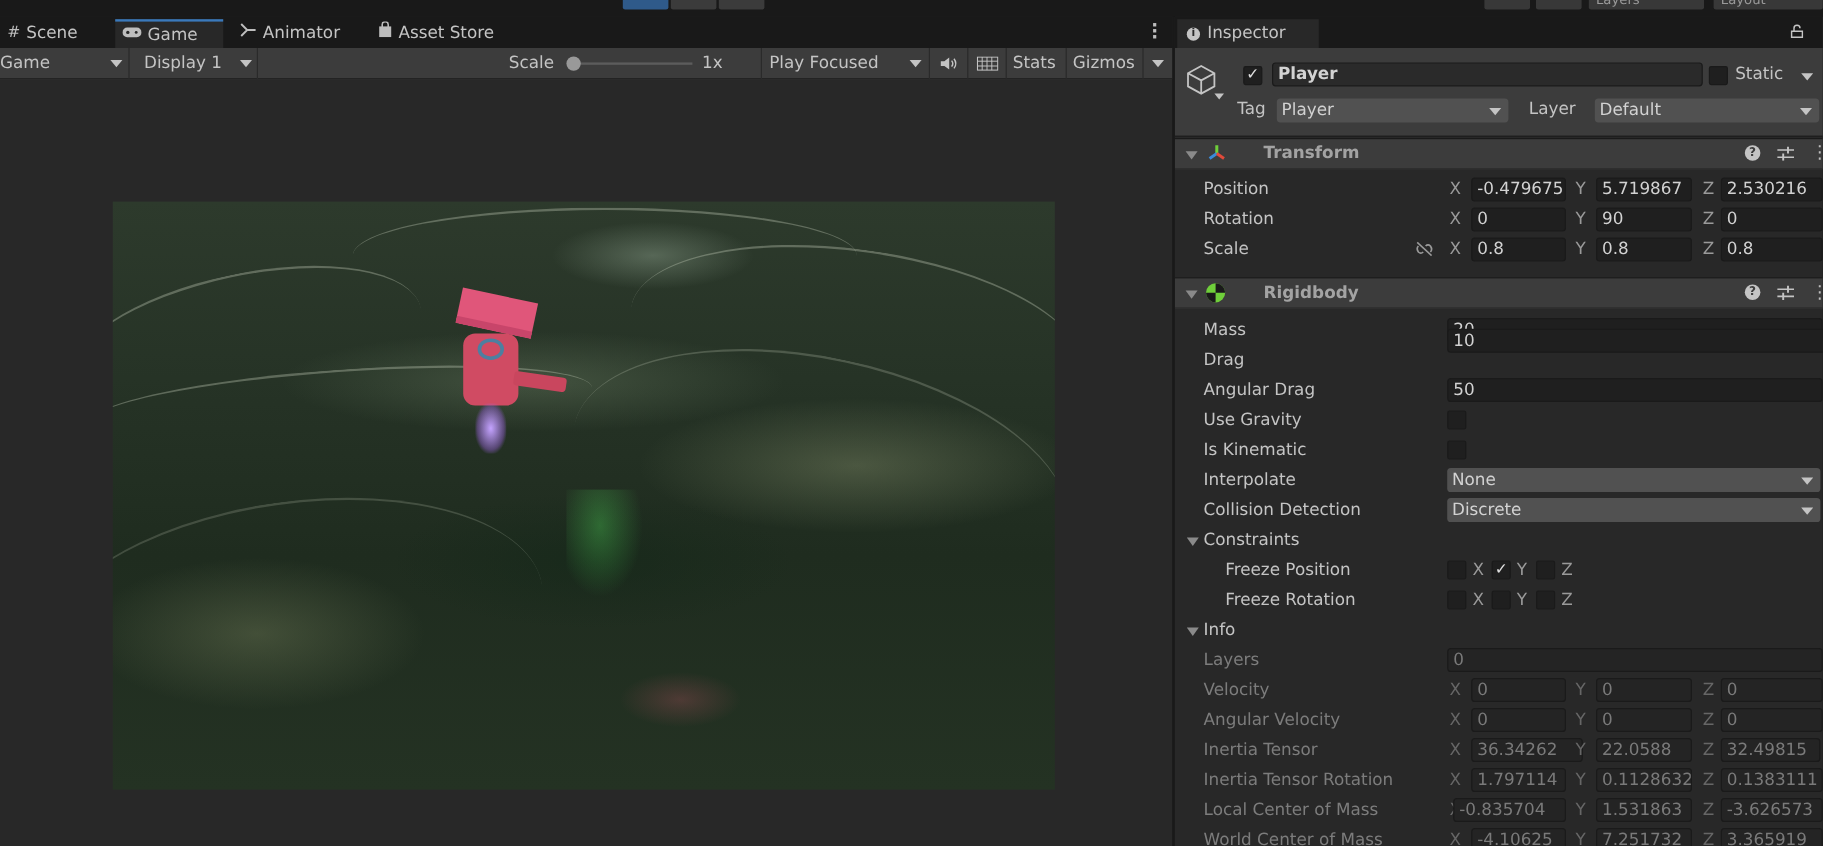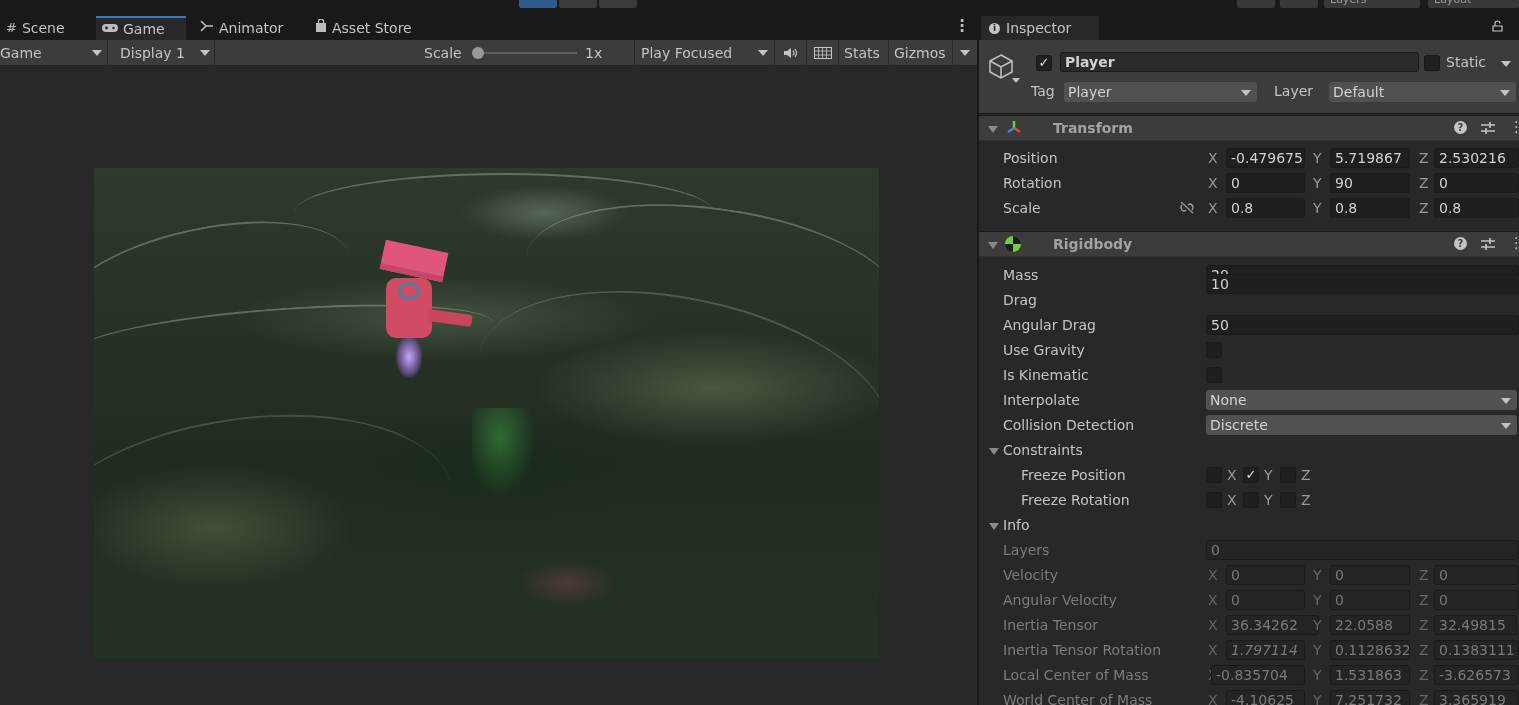--- a/index.html
+++ b/index.html
@@ -337,21 +337,21 @@
           <span class="axis dim" style="left: 229px; top: 603px;">X</span>
           <div class="field dim" style="left: 247px; top: 601px; width: 93px;">36.34262</div>
           <span class="axis dim" style="left: 334px; top: 603px;">Y</span>
           <div class="field dim" style="left: 351px; top: 601px; width: 80px;">22.0588</div>
           <span class="axis dim" style="left: 440px; top: 603px;">Z</span>
           <div class="field dim" style="left: 455px; top: 601px; width: 83px;">32.49815</div>
         </div>
         <div>
           <span class="lbl dim" style="left: 24px; top: 628px;">Inertia Tensor Rotation</span>
           <span class="axis dim" style="left: 229px; top: 628px;">X</span>
-          <div class="field dim" style="left: 247px; top: 626px; width: 79px; font-style: italic;">1.797114</div>
+          <div class="field dim" style="left: 247px; top: 626px; width: 79px;">1.797114</div>
           <span class="axis dim" style="left: 334px; top: 628px;">Y</span>
           <div class="field dim" style="left: 351px; top: 626px; width: 80px;">0.1128632</div>
           <span class="axis dim" style="left: 440px; top: 628px;">Z</span>
           <div class="field dim" style="left: 455px; top: 626px; width: 85px;">0.1383111</div>
         </div>
         <div>
           <span class="lbl dim" style="left: 24px; top: 653px;">Local Center of Mass</span>
           <span class="axis dim" style="left: 229px; top: 653px;">X</span>
           <div class="field dim" style="left: 232px; top: 651px; width: 94px;">-0.835704</div>
           <span class="axis dim" style="left: 334px; top: 653px;">Y</span>

